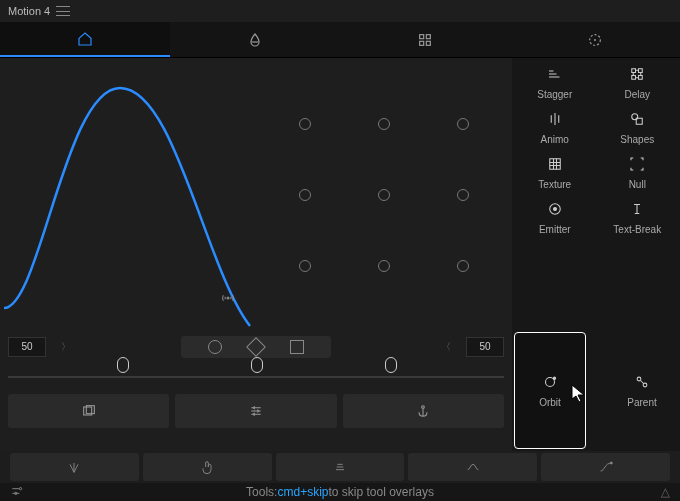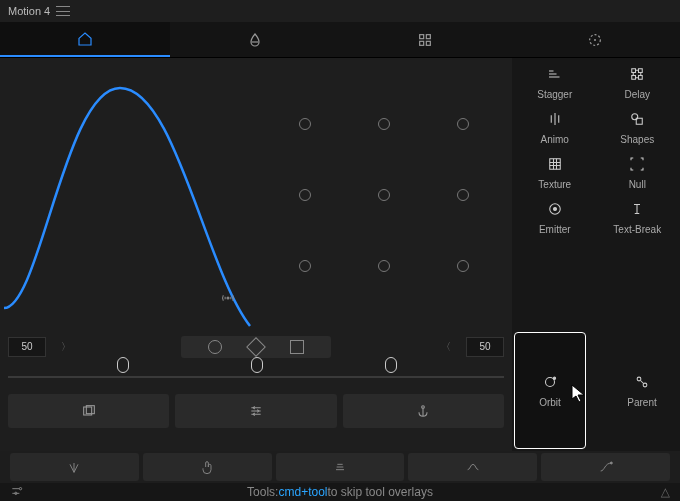--- a/index.html
+++ b/index.html
@@ -367,20 +367,20 @@
 
 <div class="footer">
   <span class="gear">
     <svg width="14" height="14" viewBox="0 0 24 24" stroke="#888" fill="none" stroke-width="1.6">
         <path d="M4 8h12M4 16h12"></path>
         <circle cx="18" cy="8" r="2"></circle>
         <circle cx="10" cy="16" r="2"></circle>
       </svg>
   </span>
   <span>Tools: </span>
-  <span class="kbd">cmd+tool</span>
+  <span class="kbd">cmd+skip</span>
   <span> to skip tool overlays</span>
   <span class="tri">△</span>
 </div>
 
 <svg class="cursor" width="16" height="20" viewBox="0 0 16 20">
   <path d="M1 1 L1 15 L5 12 L8 18 L10 17 L7 11 L13 11 Z" fill="#fff" stroke="#000" stroke-width="1"></path>
 </svg>
 
 </body></html>

